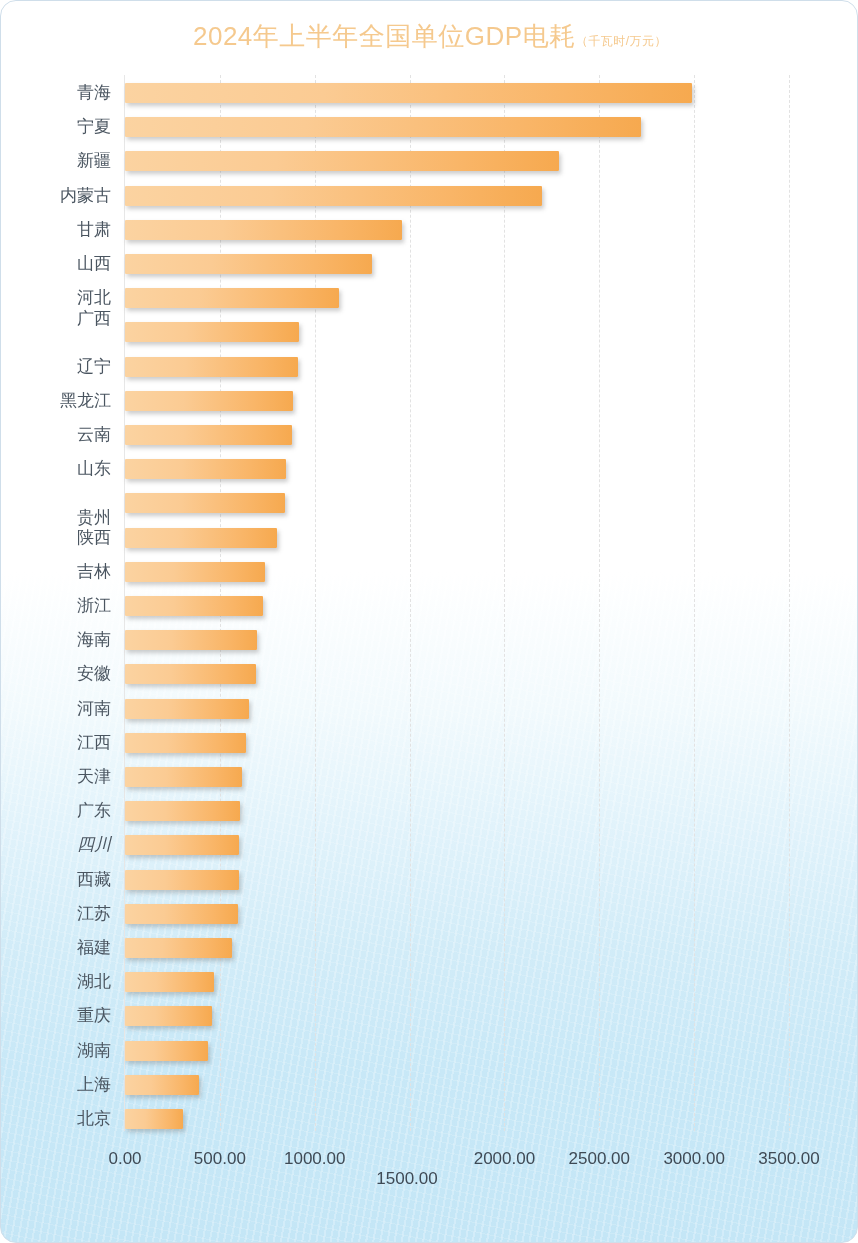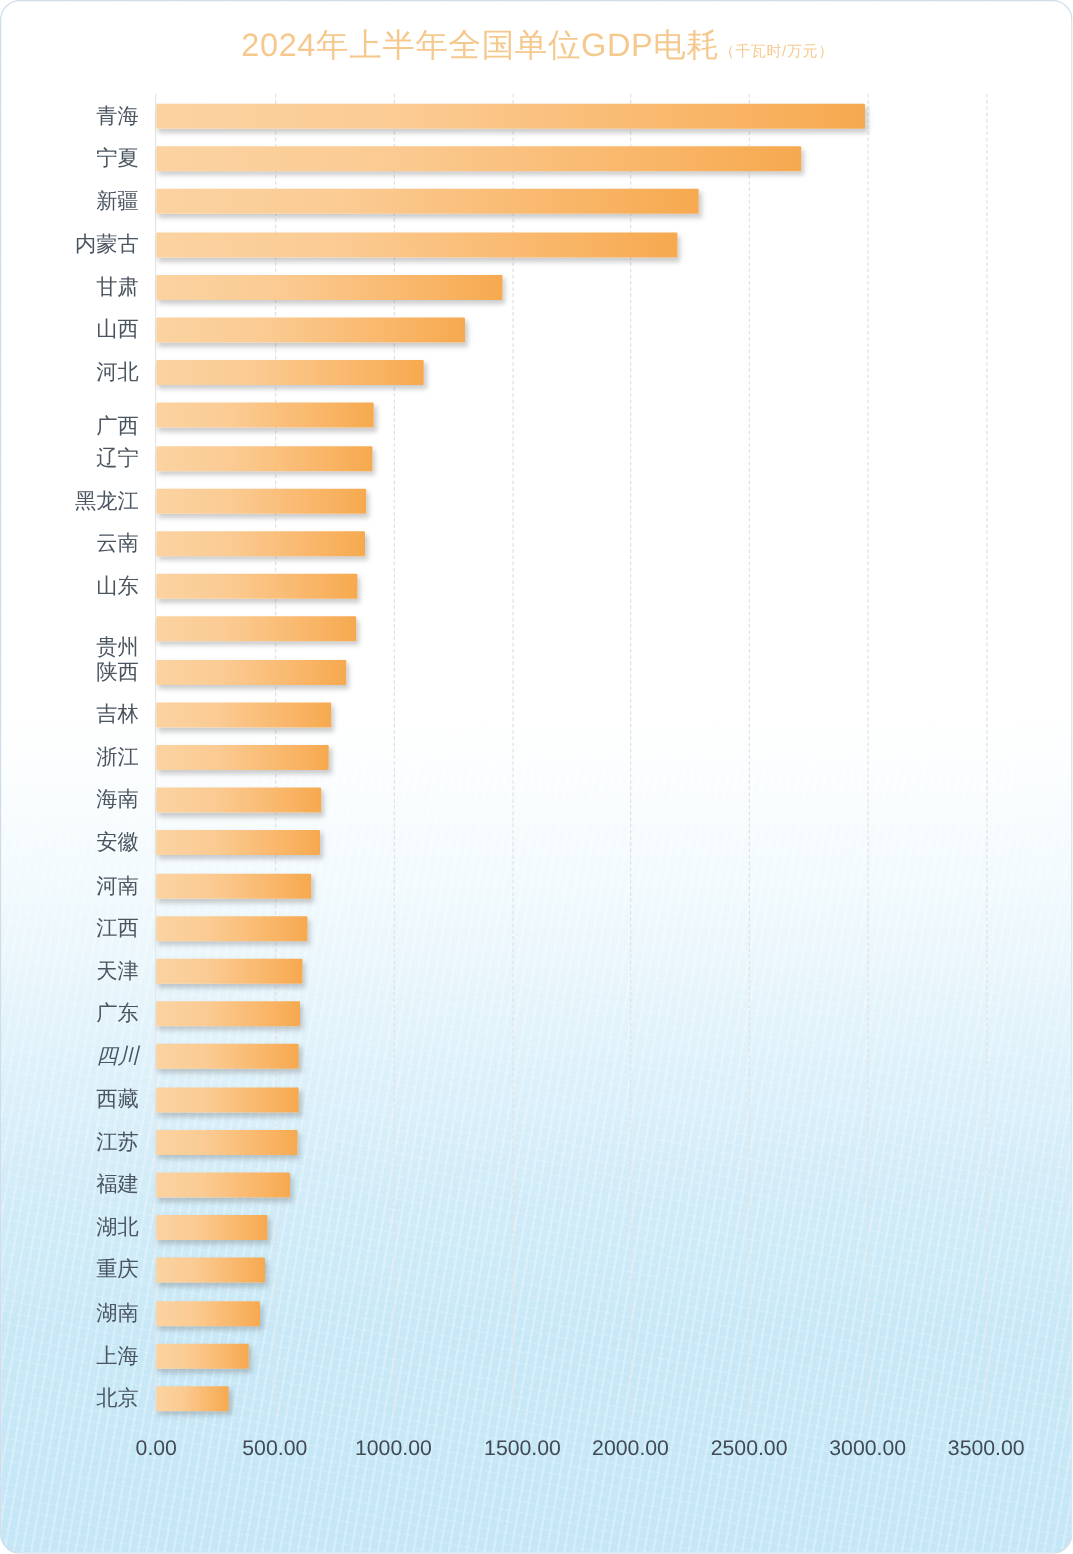--- a/index.html
+++ b/index.html
@@ -87,21 +87,21 @@
   </div>
 
   <div id="ylabels">
       <div class="ylabel" style="top: 8px;">青海</div>
       <div class="ylabel" style="top: 42.2px;">宁夏</div>
       <div class="ylabel" style="top: 76.4px;">新疆</div>
       <div class="ylabel" style="top: 110.6px;">内蒙古</div>
       <div class="ylabel" style="top: 144.8px;">甘肃</div>
       <div class="ylabel" style="top: 179px;">山西</div>
       <div class="ylabel" style="top: 213.2px;">河北</div>
-      <div class="ylabel" style="top: 256px; text-align: right;">广西</div>
+      <div class="ylabel" style="top: 234px; text-align: right;">广西</div>
       <div class="ylabel" style="top: 281.6px;">辽宁</div>
       <div class="ylabel" style="top: 315.8px;">黑龙江</div>
       <div class="ylabel" style="top: 350px;">云南</div>
       <div class="ylabel" style="top: 384.2px;">山东</div>
       <div class="ylabel" style="top: 433px;">贵州</div>
       <div class="ylabel" style="top: 452.6px;">陕西</div>
       <div class="ylabel" style="top: 486.8px;">吉林</div>
       <div class="ylabel" style="top: 521px;">浙江</div>
       <div class="ylabel" style="top: 555.2px;">海南</div>
       <div class="ylabel" style="top: 589.4px;">安徽</div>
@@ -159,19 +159,19 @@
       <div class="rowbar" title="重庆 460" style="top: 931.4px; left: 0px; width: 87.2686px;"></div>
       <div class="rowbar" title="湖南 435" style="top: 965.6px; left: 0px; width: 82.5257px;"></div>
       <div class="rowbar" title="上海 390" style="top: 999.8px; left: 0px; width: 73.9886px;"></div>
       <div class="rowbar" title="北京 305" style="top: 1034px; left: 0px; width: 57.8629px;"></div>
     </div>
 
   <div id="xticks">
       <div class="xtick" style="left: 124px;">0.00</div>
       <div class="xtick" style="left: 218.857px;">500.00</div>
       <div class="xtick" style="left: 313.714px;">1000.00</div>
-      <div class="xtick" style="left: 417px;">1500.00</div>
+      <div class="xtick" style="left: 406px; margin-top: 20px;">1500.00</div>
       <div class="xtick" style="left: 503.429px;">2000.00</div>
       <div class="xtick" style="left: 598.286px;">2500.00</div>
       <div class="xtick" style="left: 693.143px;">3000.00</div>
       <div class="xtick" style="left: 788px;">3500.00</div>
     </div>
 </div>
 
 </body></html>

